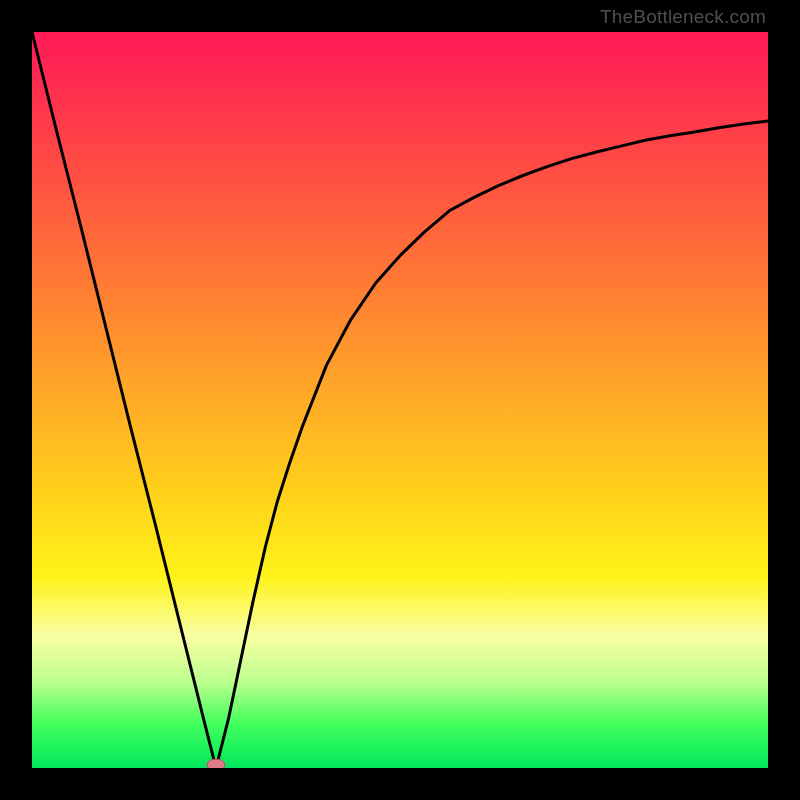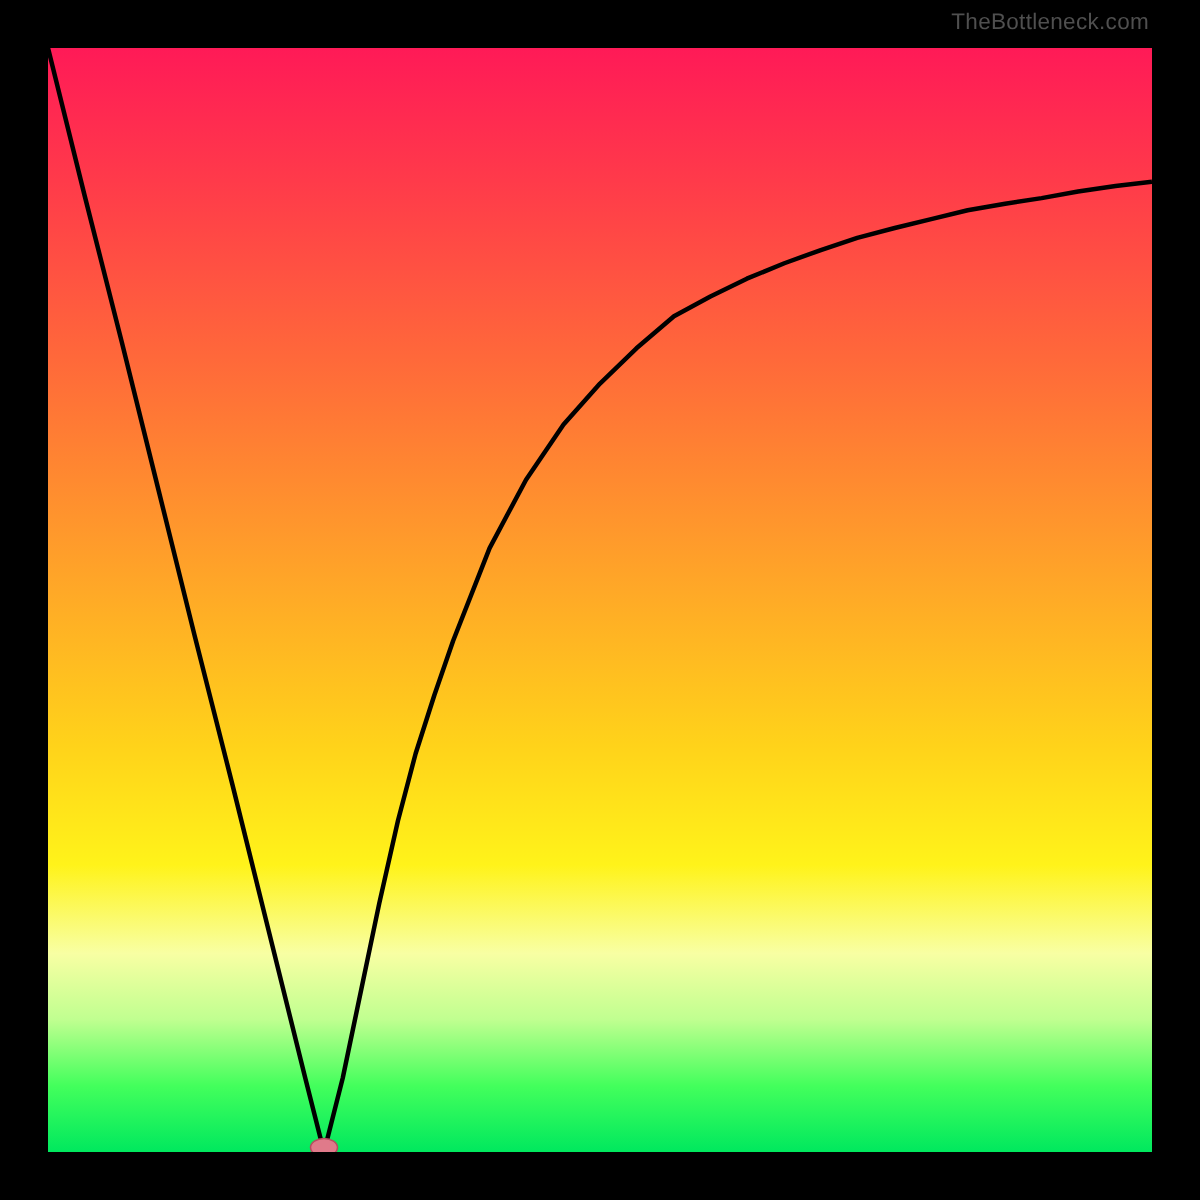--- a/index.html
+++ b/index.html
@@ -38,21 +38,21 @@
       #c0ff90 88%,
       #43ff5c 94%,
       #00e85e 100%
     );
   }
   .attribution {
     position: absolute;
     top: 6px;
     right: 34px;
     color: #4f4f4f;
-    font-size: 15px;
+    font-size: 19px;
     letter-spacing: 0.2px;
     font-weight: 400;
   }
   svg.curve-layer {
     position: absolute;
     left: 0;
     top: 0;
     width: 736px;
     height: 736px;
   }

